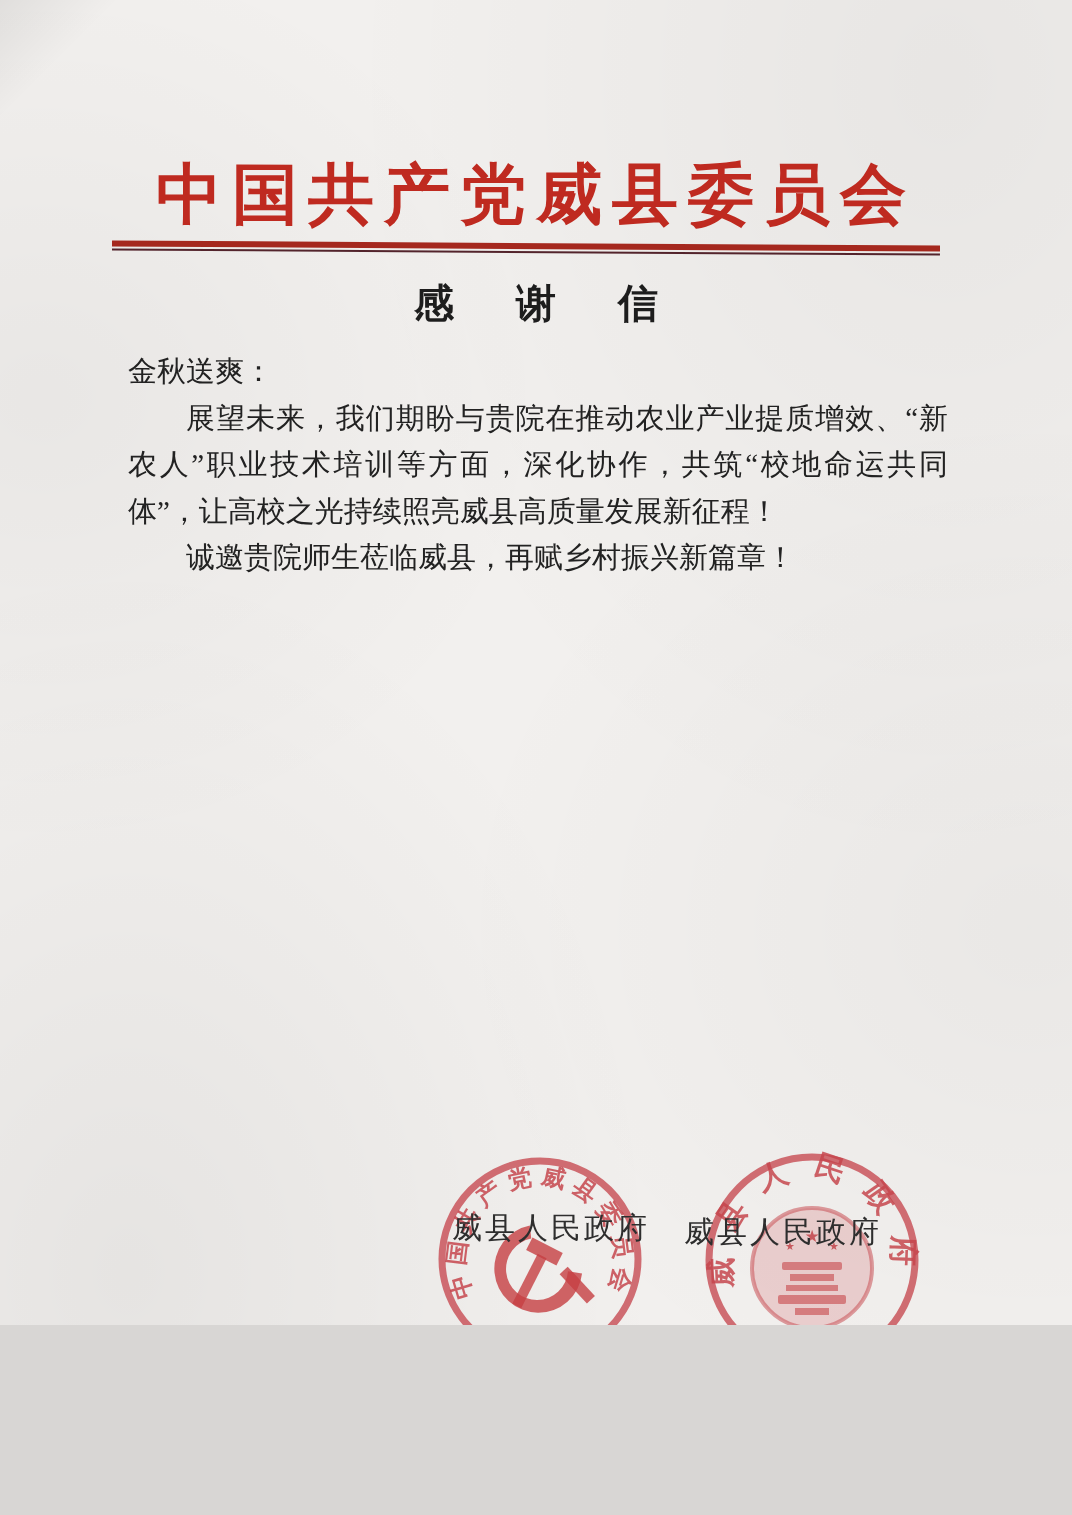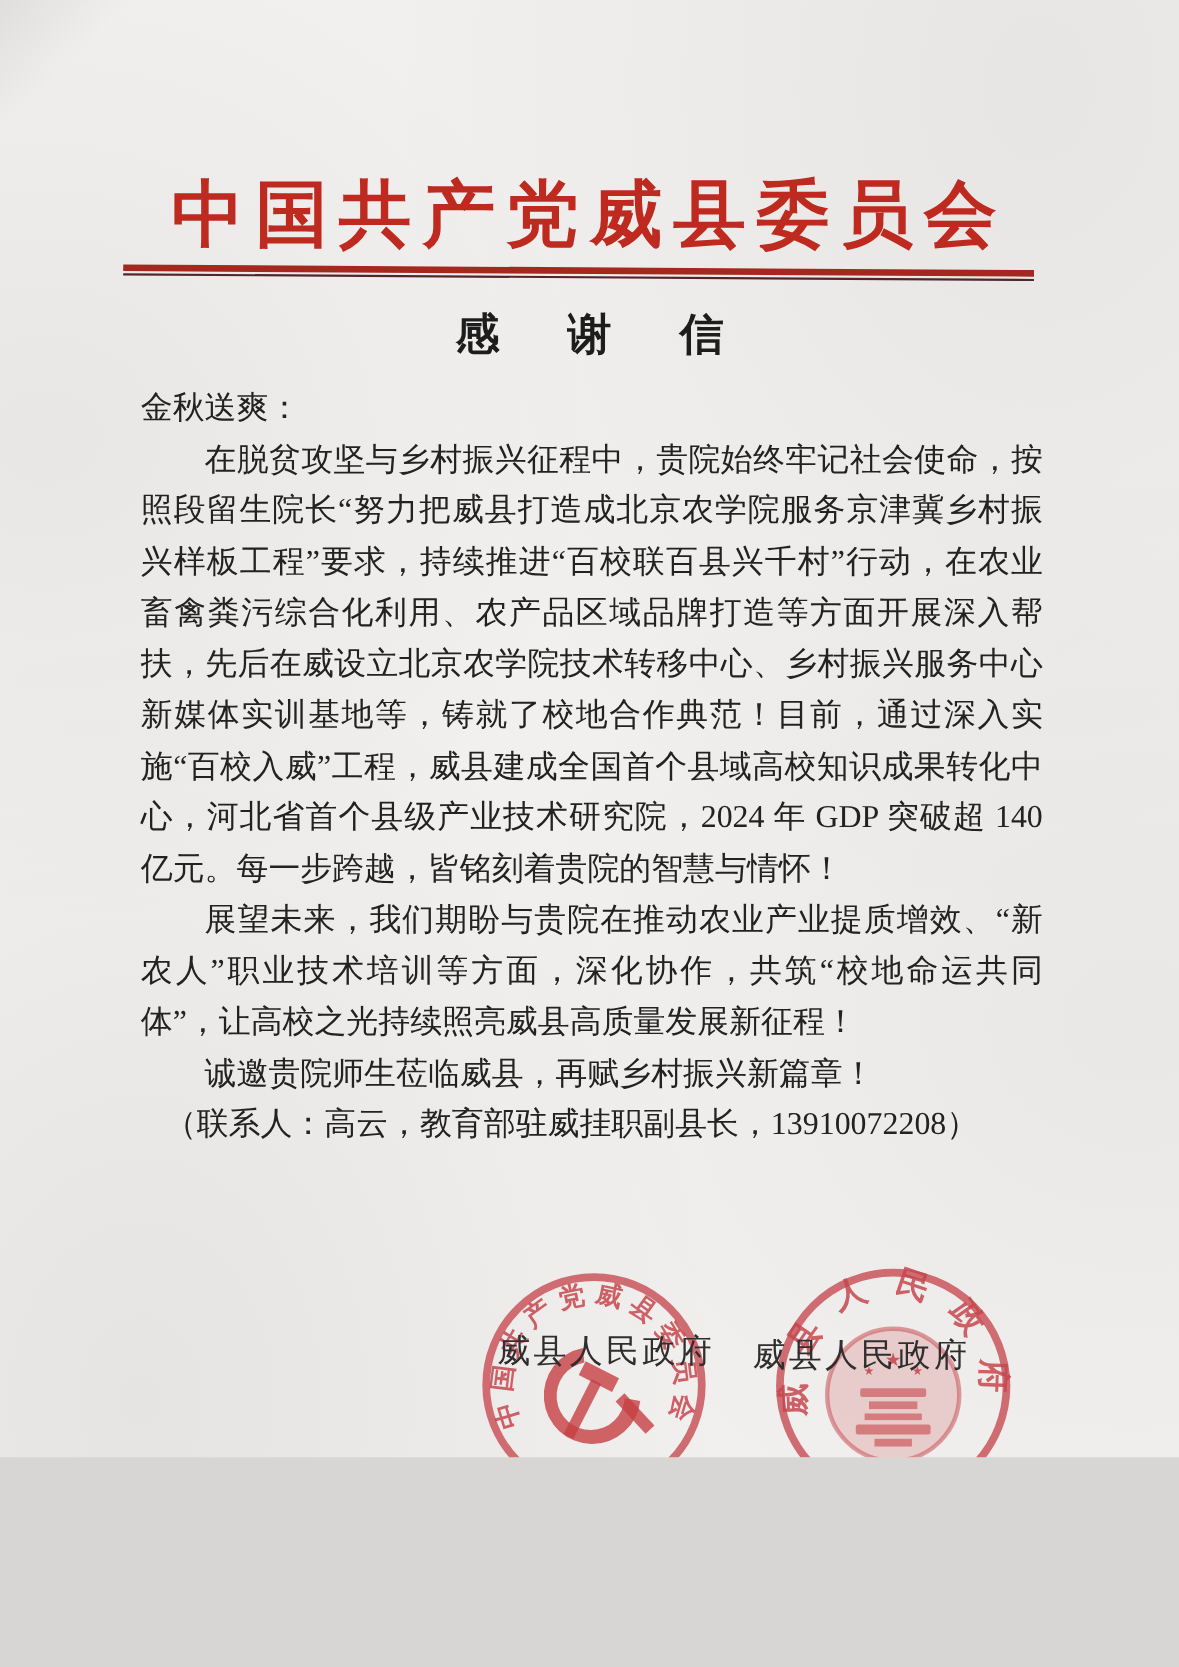--- a/index.html
+++ b/index.html
@@ -57,24 +57,22 @@
 
   <div class="head-rule">
     <div class="thick"></div>
     <div class="thin"></div>
   </div>
 
   <div class="doc-title">感 谢 信</div>
 
   <div class="body-text">
     <p class="salutation">金秋送爽：</p>
-    <p>在脱贫攻坚与乡村振兴征程中，贵院始终牢记社会使命，按照段留生院长“努力把威县打造成北京农学院服务京津冀乡村振兴样板工程”要求，持续推进“百校联百县兴千村”行动，在农业畜禽粪污综合化利用、农产品区域品牌打造等方面开展深入帮扶，先后在威设立北京农学院技术转移中心、乡村振兴服务中心新媒体实训基地等，铸就了校地合作典范！目前，通过深入实施“百校入威”工程，威县建成全国首个县域高校知识成果转化中心，河北省首个县级产业技术研究院，2024 年 GDP 突破超 140 亿元。每一步跨越，皆铭刻着贵院的智慧与情怀！</p>
     <p>展望未来，我们期盼与贵院在推动农业产业提质增效、“新农人”职业技术培训等方面，深化协作，共筑“校地命运共同体”，让高校之光持续照亮威县高质量发展新征程！</p>
     <p>诚邀贵院师生莅临威县，再赋乡村振兴新篇章！</p>
-    <p class="contact">（联系人：高云，教育部驻威挂职副县长，13910072208）</p>
   </div>
 
   <div class="stamp stamp-left">
     <svg width="214" height="214" viewBox="0 0 214 214">
       <g stroke="rgba(201,85,92,0.85)" fill="none">
         <circle cx="107" cy="107" r="98" stroke-width="7"></circle>
       </g>
       <defs>
         <path id="arcL" d="M 42,145 A 75,75 0 1 1 172,145" fill="none"></path>
       </defs>

